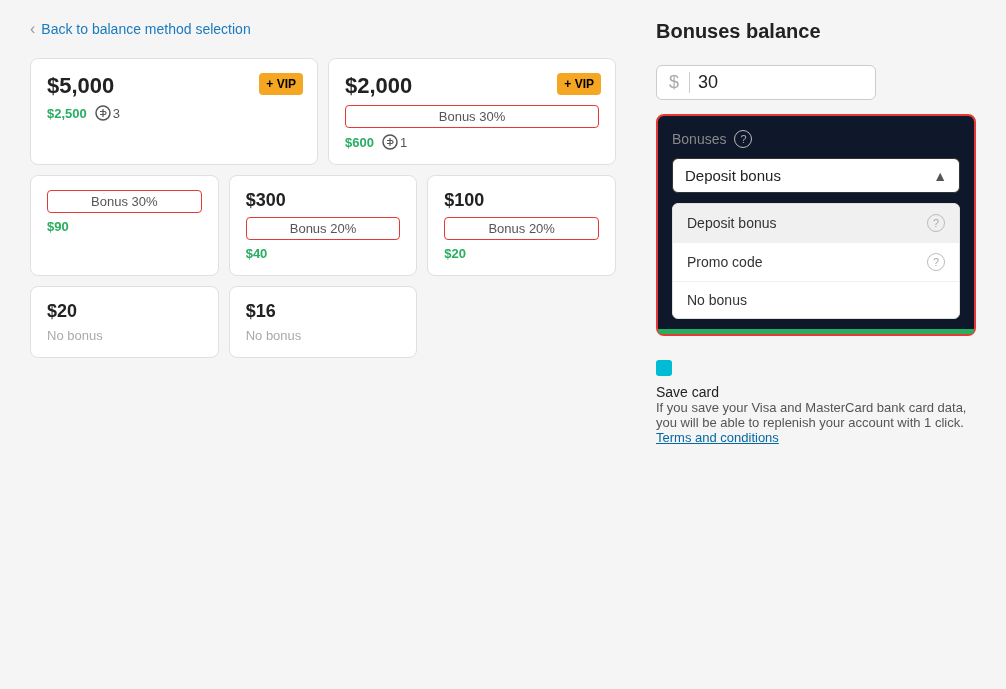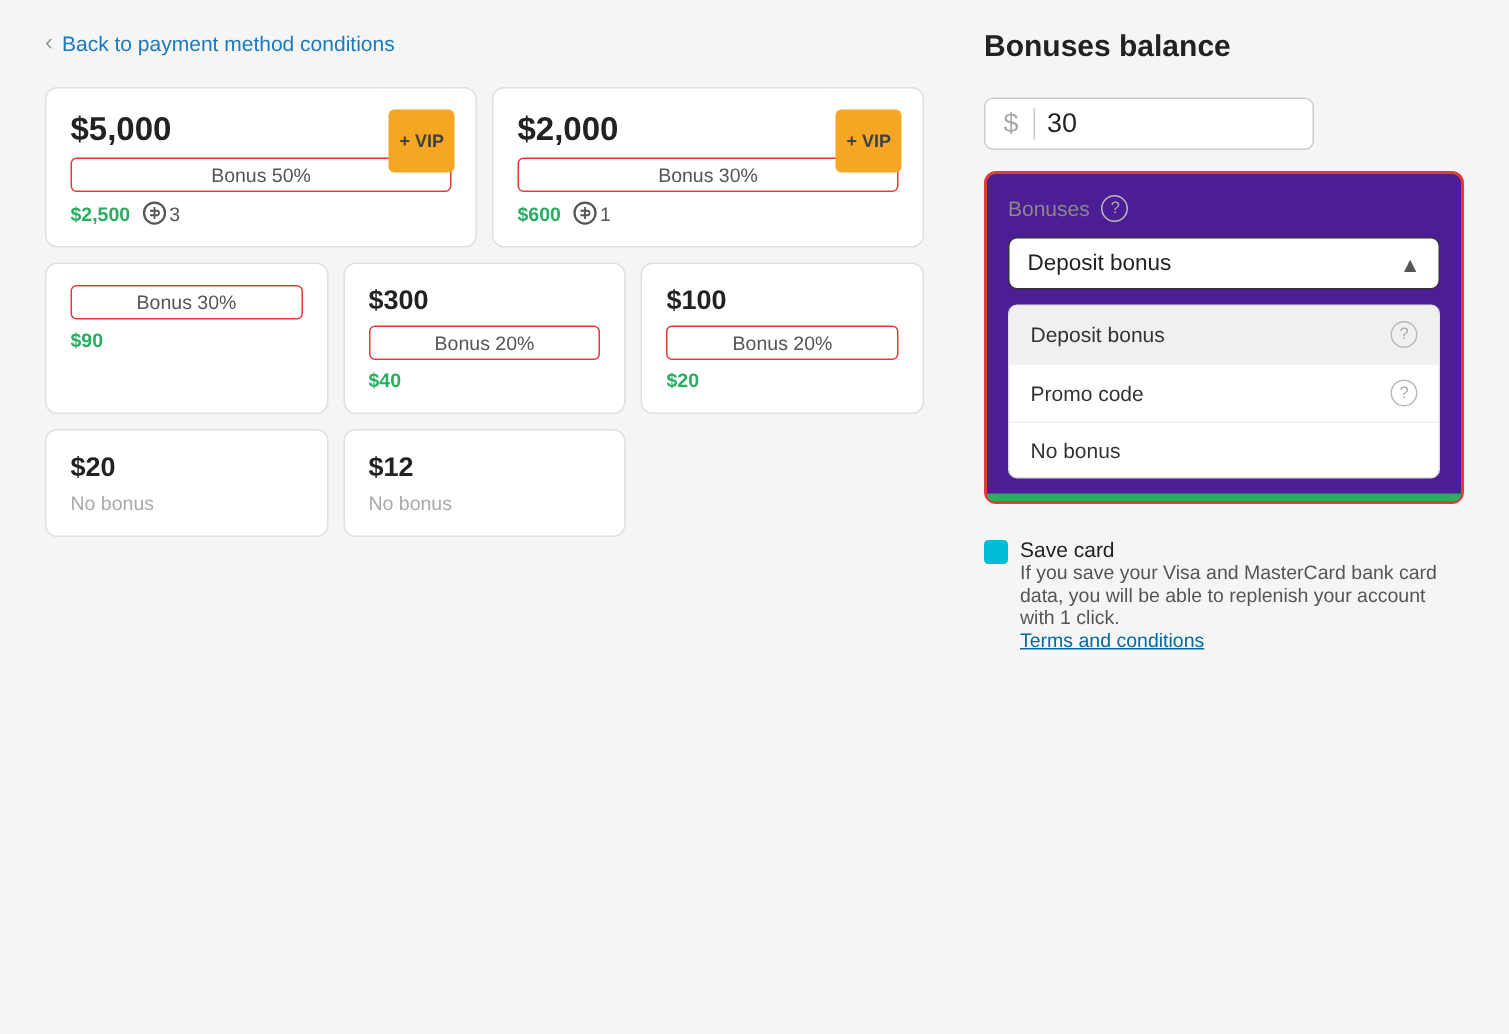--- a/index.html
+++ b/index.html
@@ -62,23 +62,23 @@
       font-size: 22px;
       font-weight: 600;
       color: #222;
       margin-bottom: 6px;
     }
     .card-amount.small {
       font-size: 18px;
     }
     .vip-badge {
       background: #f5a623;
-      color: #404040;
+      color: #000000;
       border-radius: 4px;
-      padding: 14px 7px;
+      padding: 4px 7px;
       font-size: 12px;
       font-weight: bold;
       position: absolute;
       top: 14px;
       right: 14px;
     }
     .bonus-bar {
       border: 1px solid #e53935;
       border-radius: 4px;
       padding: 3px 8px;
@@ -150,21 +150,21 @@
     }
     .balance-value {
       font-size: 18px;
       font-weight: 400;
       color: #222;
     }
     .bonuses-box {
       border: 2.5px solid #e53935;
       border-radius: 8px;
       padding: 14px 14px 0 14px;
-      background: #4c1d95;
+      background: #0f172a;
       position: relative;
     }
     .bonuses-label-row {
       display: flex;
       align-items: center;
       gap: 8px;
       margin-bottom: 10px;
     }
     .bonuses-label {
       font-size: 14px;
@@ -253,40 +253,39 @@
     .save-card-label {
       font-size: 14px;
       color: #222;
       font-weight: 500;
     }
     .terms-link {
       color: #0369a1;
       text-decoration: underline;
       cursor: pointer;
     }
-    .section-gap { margin-top: 8px; }
+    .section-gap { margin-top: 8px; flex-direction: column; }
   </style>
 </head>
 <body>
 
 <div class="page">
 
   <div class="left-panel">
 
     <a class="back-link">
       <span class="chevron">‹</span>
-      <span>Back to payment method conditions</span>
+      <span>Back to balance method selection</span>
     </a>
 
     <div class="cards-grid">
 
       <div class="card">
         <span class="vip-badge">+ VIP</span>
         <div class="card-amount">$5,000</div>
-        <div class="bonus-bar red-outline">Bonus 50%</div>
         <div class="card-sub">
           <span class="green-amount">$2,500</span>
           <span class="coin-icon">
             <svg viewBox="0 0 16 16" fill="none" xmlns="http://www.w3.org/2000/svg">
               <circle cx="8" cy="8" r="7" stroke="#555" stroke-width="1.5" fill="none"></circle>
               <path d="M8 4v8M5 6.5h4.5a1.5 1.5 0 010 3H5" stroke="#555" stroke-width="1.2"></path>
             </svg>
             <span>3</span>
           </span>
         </div>
@@ -334,21 +333,21 @@
 
     <div class="cards-grid-3">
 
 
       <div class="card">
         <div class="card-amount small">$20</div>
         <div class="no-bonus-label">No bonus</div>
       </div>
 
       <div class="card">
-        <div class="card-amount small">$12</div>
+        <div class="card-amount small">$16</div>
         <div class="no-bonus-label">No bonus</div>
       </div>
     </div>
   </div>
 
   <div class="right-panel">
     <div class="section-title">Bonuses balance</div>
 
     <div class="balance-input-row">
       <span class="balance-dollar">$</span>

